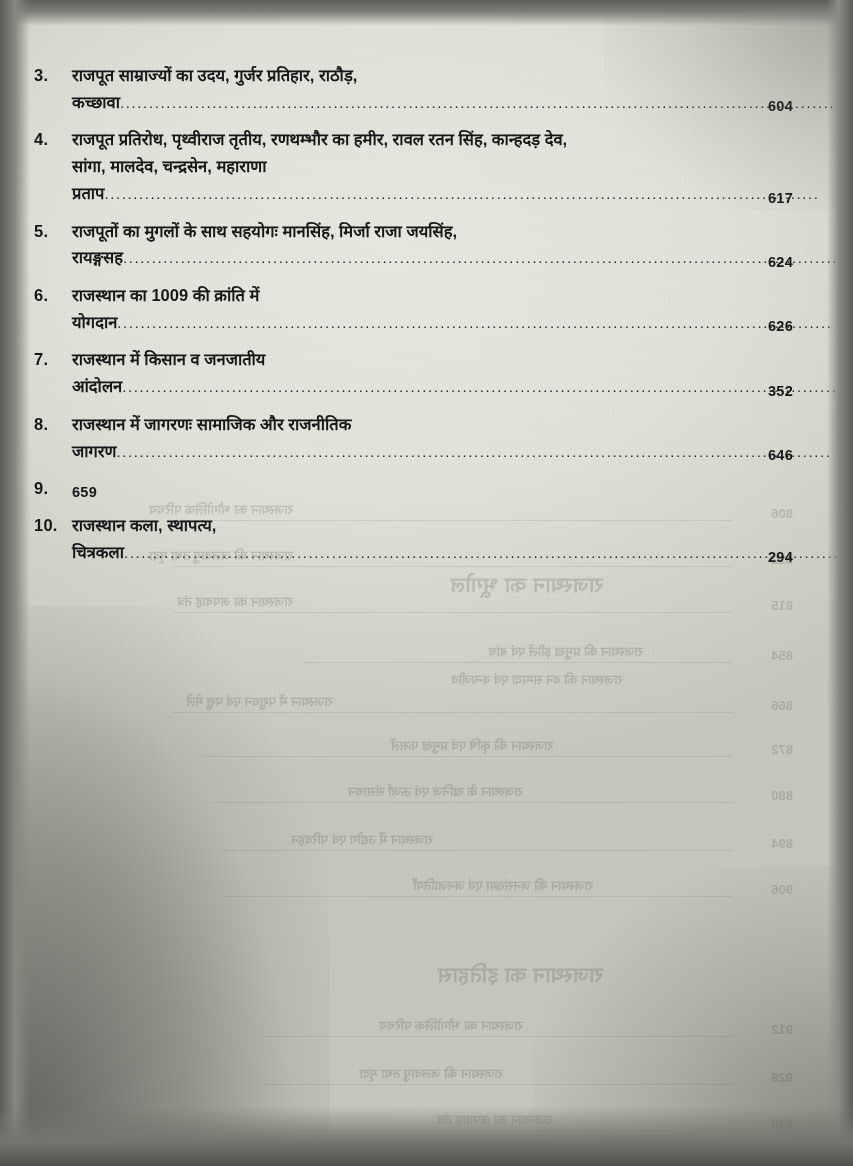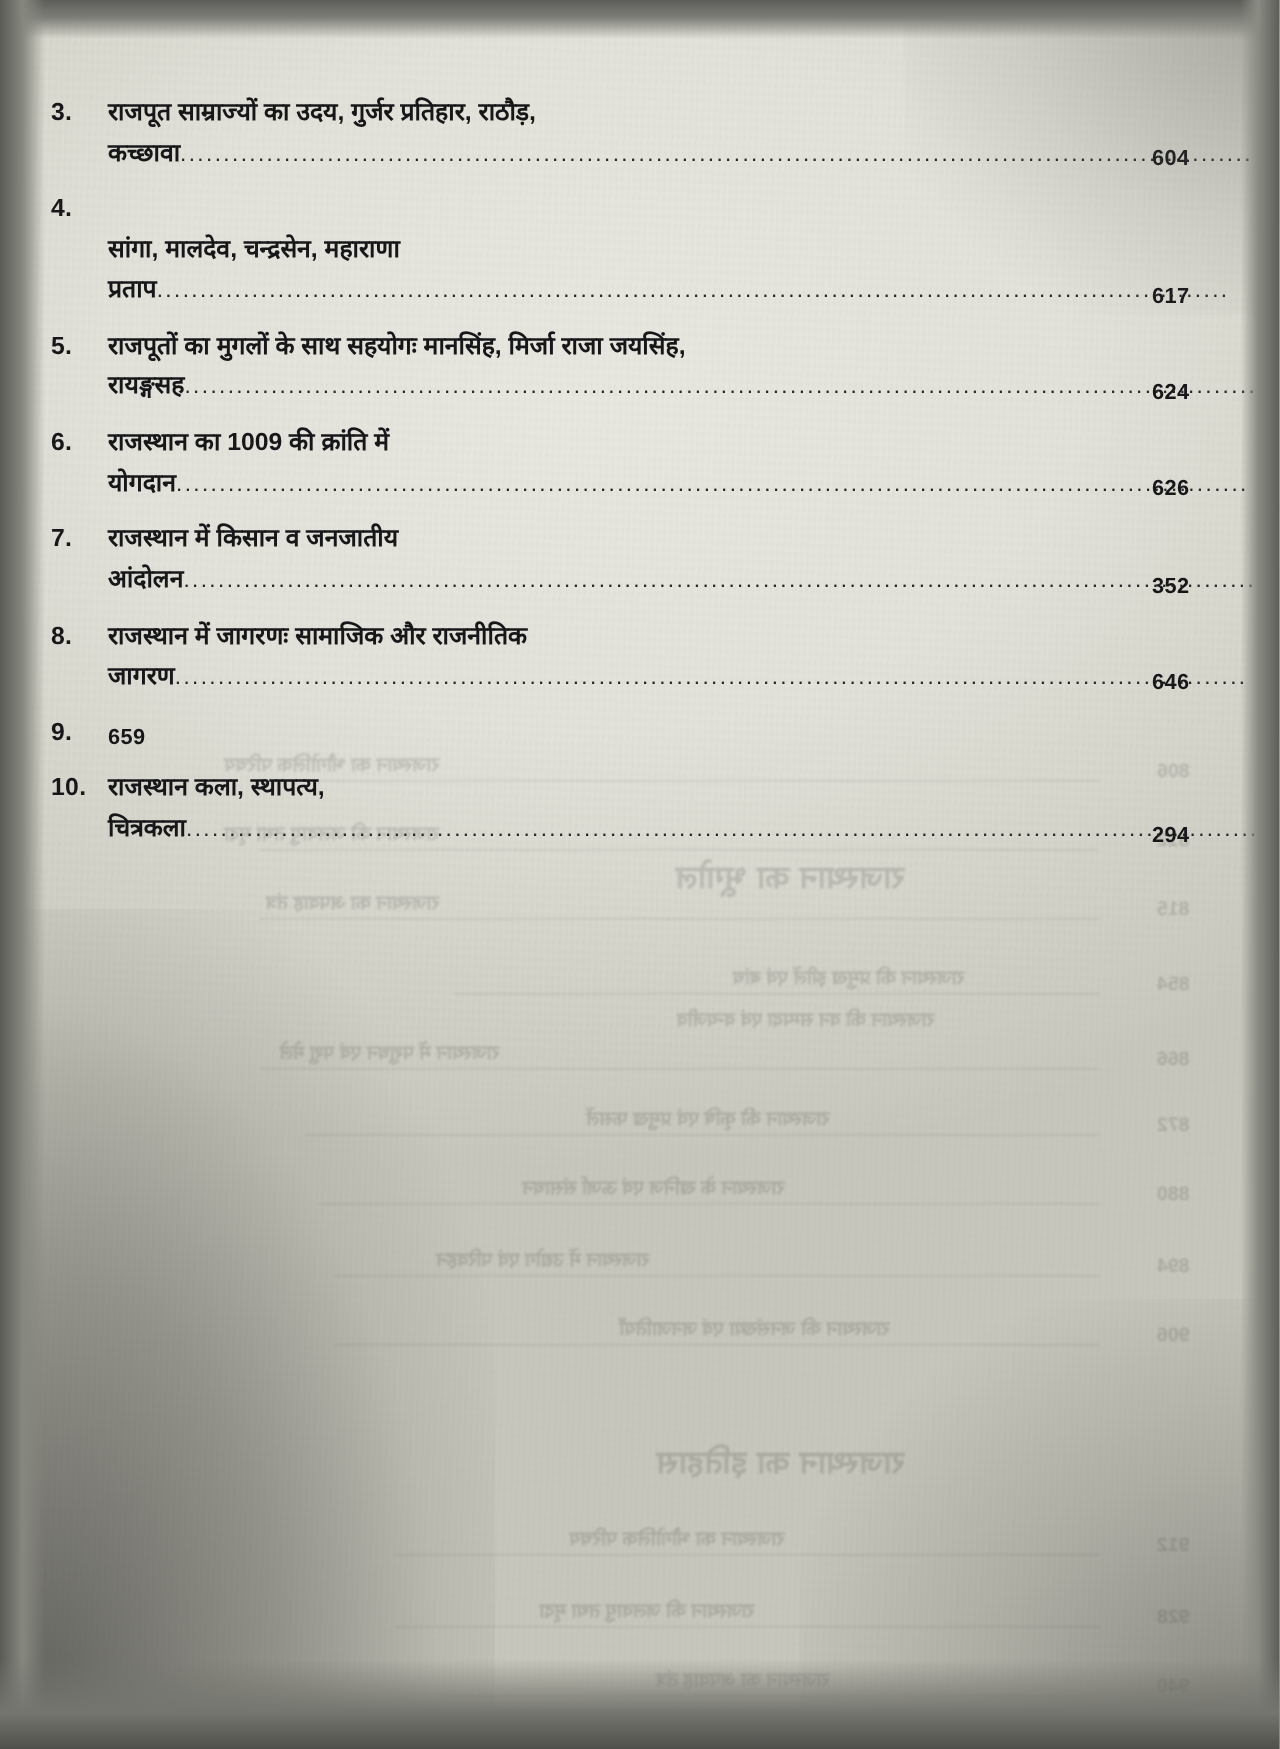--- a/index.html
+++ b/index.html
@@ -219,21 +219,21 @@
       <div class="num">3.</div>
       <div class="entry">
         <span class="txt">राजपूत साम्राज्यों का उदय, गुर्जर प्रतिहार, राठौड़, कच्छावा</span><span class="leader">............................................................................................................................</span>
       </div>
       <div class="pg">604</div>
     </div>
 
     <div class="toc-item two-line">
       <div class="num">4.</div>
       <div class="entry">
-        <br>
+        <span class="txt">राजपूत प्रतिरोध, पृथ्वीराज तृतीय, रणथम्भौर का हमीर, रावल रतन सिंह, कान्हदड़ देव,</span><br>
         <span class="txt">सांगा, मालदेव, चन्द्रसेन, महाराणा प्रताप</span><span class="leader">............................................................................................................................</span>
       </div>
       <div class="pg">617</div>
     </div>
 
     <div class="toc-item">
       <div class="num">5.</div>
       <div class="entry">
         <span class="txt">राजपूतों का मुगलों के साथ सहयोगः मानसिंह,  मिर्जा राजा जयसिंह, रायङ्गसह</span><span class="leader">............................................................................................................................</span>
       </div>

